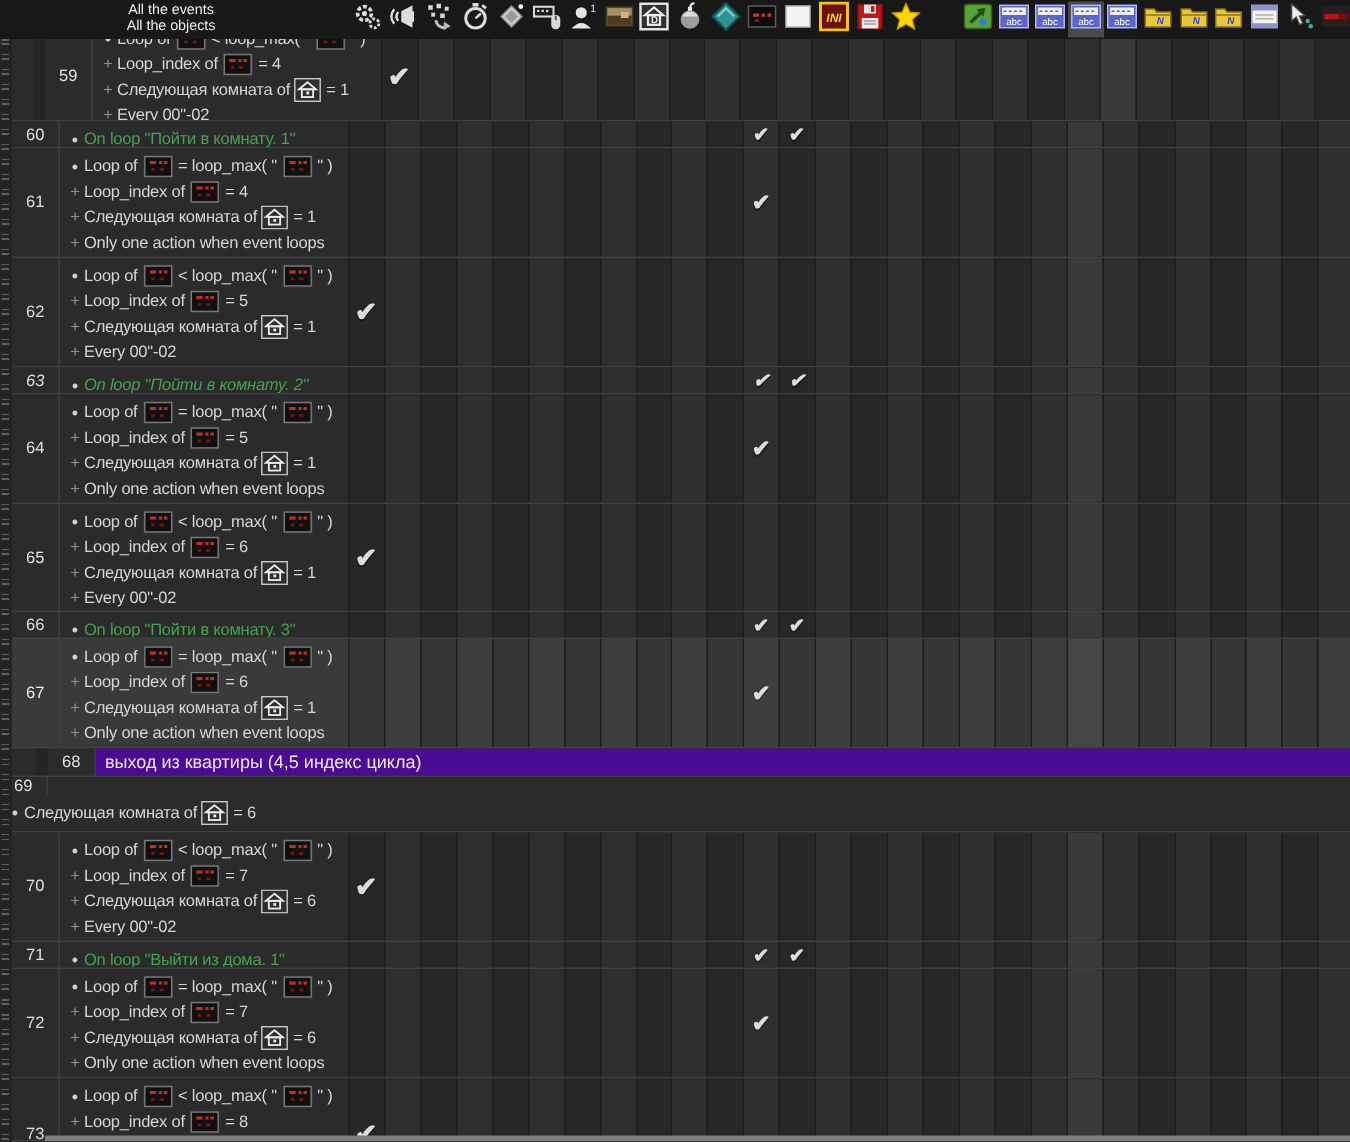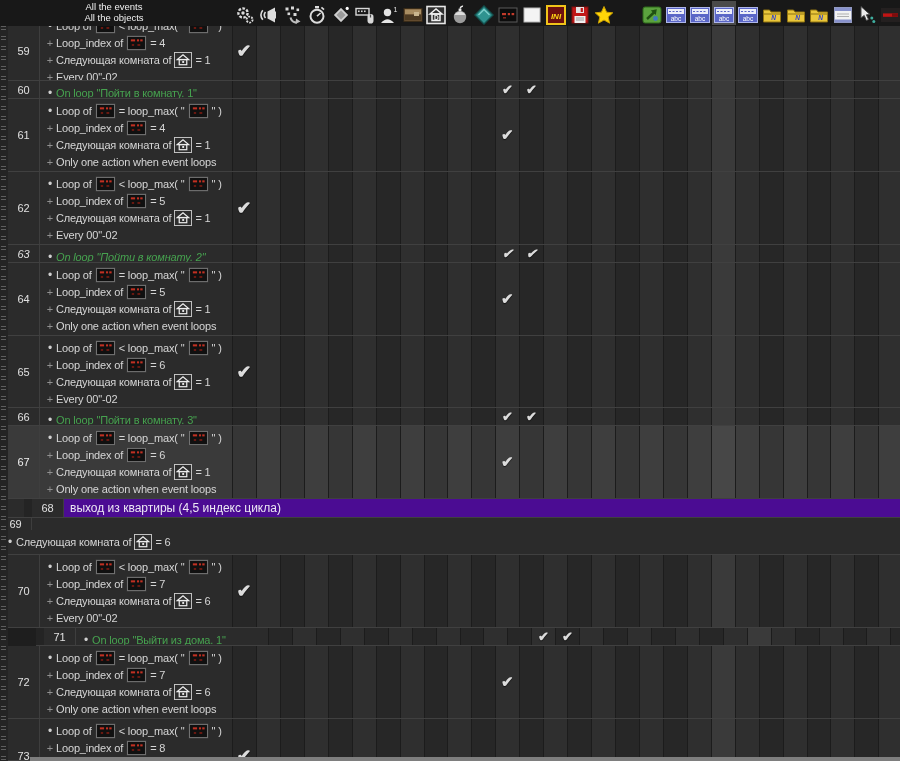--- a/index.html
+++ b/index.html
@@ -6,21 +6,21 @@
   body{
     width:900px;height:761px;overflow:hidden;position:relative;
     background:#1e1e1e;font-family:"Liberation Sans",sans-serif;
     -webkit-font-smoothing:antialiased;
   }
   
   #toolbar{position:absolute;top:0;left:0;width:900px;height:26px;background:#181818;z-index:5}
   #hdr{position:absolute;top:1px;left:0;width:228px;text-align:center;color:#f0f0f0;font-size:9.5px;line-height:11px}
   #hdr div{cursor:default}
   #toolbar-icons{position:absolute;top:1px;left:233px;height:24px;display:flex}
-  .tcell{width:23.95px;height:24px;flex:none;display:flex;align-items:flex-end;justify-content:center;box-sizing:border-box}
+  .tcell{width:23.95px;height:24px;flex:none;display:flex;align-items:flex-start;justify-content:center;box-sizing:border-box}
   .tcell.hl{background:#4a4a4a}
   .tcell svg{width:20px;height:20px;display:block}
   
   #rows{position:absolute;top:26px;left:0;width:900px}
   .row{position:relative;overflow:hidden;box-sizing:border-box;border-bottom:1px solid #404040;background:#2b2b2b}
   .inner{display:flex;align-items:stretch}
   .strip{width:8px;flex:none;background:#242424}
   .num{width:32px;flex:none;display:flex;align-items:center;justify-content:center;
        font-size:11px;color:#e0e0e0;border-right:1px solid #3e3e3e;box-sizing:border-box}
   .cond{width:192px;flex:none;box-sizing:border-box;padding:3px 0 0 4px;overflow:hidden}
@@ -351,21 +351,21 @@
             <rect x="2" y="8.4" width="15" height="3.4" fill="#c01414"></rect>
             <rect x="11" y="8.4" width="6" height="3.4" fill="#7c0d0d"></rect>
           </svg>
         </span>
       </div>
     </div>
 </div>
 
 <div id="rows">
     <div class="row" style="height: 55px;">
-      <div class="inner" style="height: 73px; margin-top: -12px;">
+      <div class="inner" style="height: 73px; margin-top: -12px; padding-left: 22px;">
         <div class="strip"></div>
         <div class="num">59</div>
         <div class="cond">
           <div class="cline">
             <span class="pre b">•</span>
             <span class="t">Loop of</span>
             <span class="icw">
               <svg class="ic-counter" viewBox="0 0 22 17">
                 <rect x="0.5" y="0.5" width="21" height="16" fill="#3a3a3a"></rect>
                 <rect x="1.5" y="1.5" width="19" height="14" fill="#101010" stroke="#787878"></rect>
@@ -1329,21 +1329,21 @@
           <div class="gcell even"></div>
           <div class="gcell odd"></div>
           <div class="gcell even"></div>
           <div class="gcell odd"></div>
           <div class="gcell even"></div>
           <div class="gcell odd"></div>
           <span class="check big" style="left: 0px; color: rgb(220, 220, 220);">✔</span>
         </div>
       </div>
     </div>
-    <div class="row" style="height: 18px; margin-left: 36px;">
+    <div class="row" style="height: 18px;">
       <div class="inner" style="height: 17px;">
         <div class="strip"></div>
         <div class="num">71</div>
         <div class="cond">
           <div class="cline">
             <span class="pre b">•</span>
             <span class="t" style="color: rgb(70, 162, 79);">On loop "Выйти из дома. 1"</span>
           </div>
         </div>
         <div class="grid">

